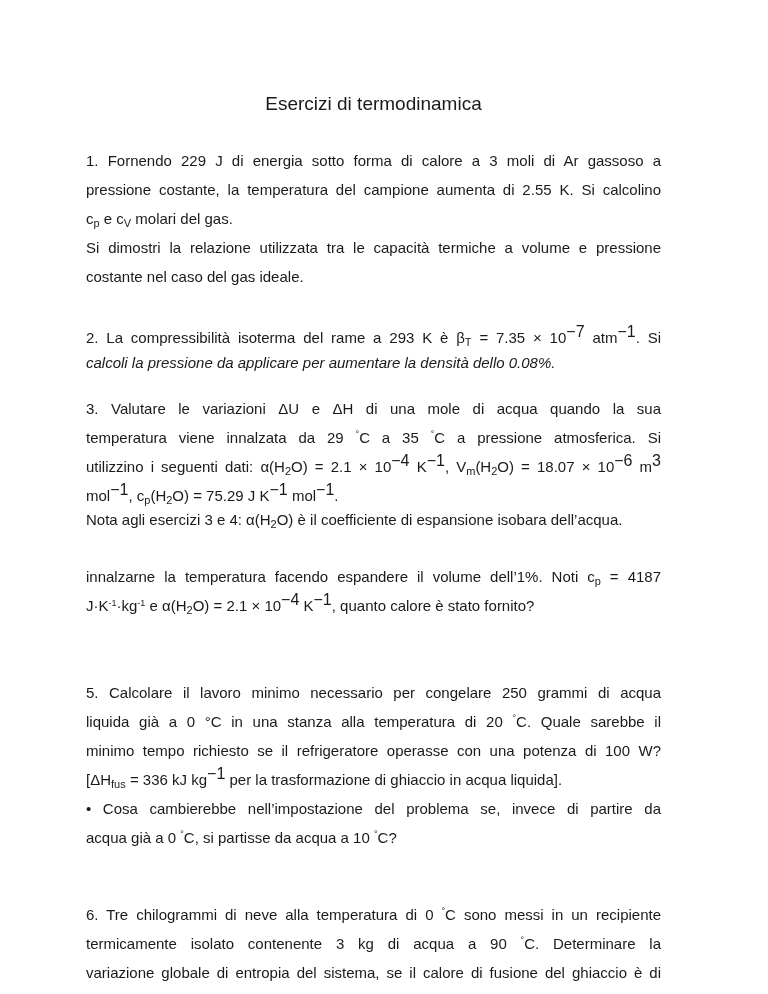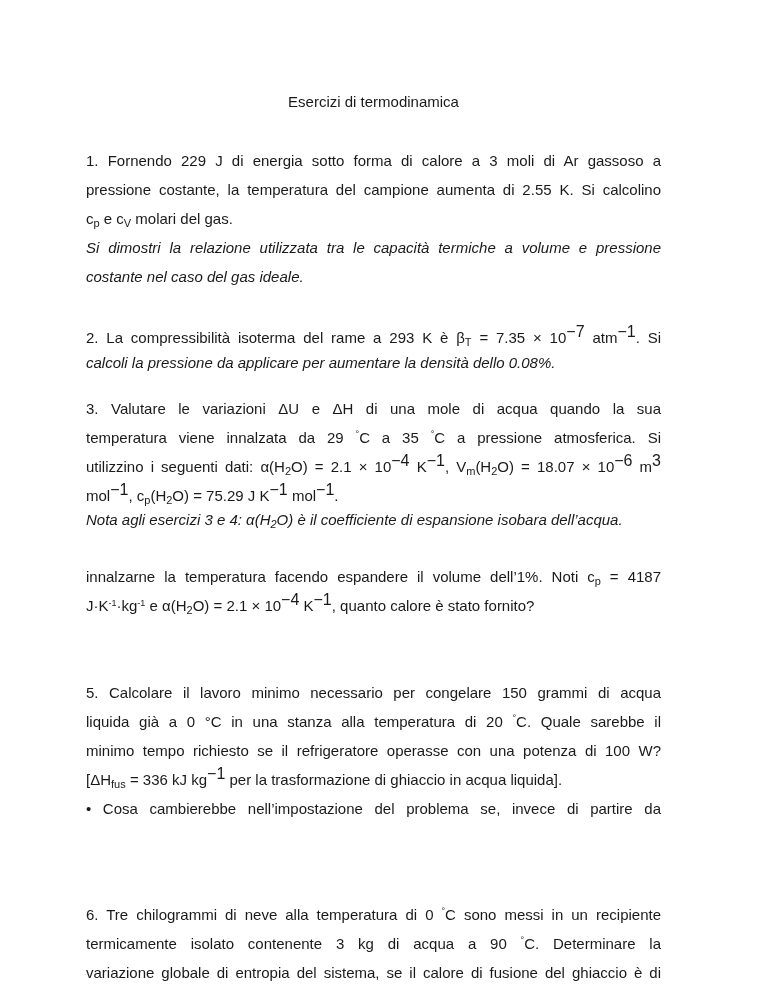--- a/index.html
+++ b/index.html
@@ -1,23 +1,23 @@
 <!DOCTYPE html>
 <html><head>
 <meta charset="utf-8">
 <style>
   html, body { margin: 0; padding: 0; background: #ffffff; }
   body { width: 768px; height: 994px; overflow: hidden; position: relative;
          font-family: "Liberation Sans", sans-serif; color: #1a1a1a; }
   .page { position: absolute; left: 86px; top: 0; width: 575px; }
   .title { position: absolute; left: 0; width: 100%; top: 93px; text-align: center;
-           font-size: 15px; }
+           font-size: 19px; }
   .para { position: absolute; left: 0; width: 575px; font-size: 15px; line-height: 29px;
           text-align: justify; }
-  .it { font-style: italic; }
+  .it { }
   sub { font-size: 11px; vertical-align: -3px; line-height: 0; }
   sup { font-size: 16px; vertical-align: 6px; line-height: 0; }
   sup.small { font-size: 9px; vertical-align: 5px; }
   sup.deg { font-size: 9px; vertical-align: 6px; }
   .line { display: block; text-align: justify; text-align-last: justify; white-space: nowrap; }
   .line.end { text-align-last: left; }
 </style>
 </head>
 <body>
 
@@ -45,25 +45,26 @@
     <span class="line end"><span>mol</span><sup>−1</sup><span>, c</span><sub>p</sub><span>(H</span><sub>2</sub><span>O) = 75.29 J K</span><sup>−1</sup><span> mol</span><sup>−1</sup><span>.</span></span>
     <span class="line end it" style="margin-top:-5px;"><span>Nota agli esercizi 3 e 4: α(H</span><sub>2</sub><span>O) è il coefficiente di espansione isobara dell’acqua.</span></span>
   </div>
 
   <div class="para" style="top:562px;">
     <span class="line"><span>innalzarne la temperatura facendo espandere il volume dell’1%. Noti c</span><sub>p</sub><span> = 4187</span></span>
     <span class="line end"><span>J·K</span><sup class="small">-1</sup><span>·kg</span><sup class="small">-1</sup><span> e α(H</span><sub>2</sub><span>O)  = 2.1 × 10</span><sup>−4</sup><span> K</span><sup>−1</sup><span>, quanto calore è stato fornito?</span></span>
   </div>
 
   <div class="para" style="top:678px;">
-    <span class="line">5. Calcolare il lavoro minimo necessario per congelare 150 grammi di acqua</span>
+    <span class="line">5. Calcolare il lavoro minimo necessario per congelare 250 grammi di acqua</span>
     <span class="line"><span>liquida già a 0 °C in una stanza alla temperatura di 20 </span><sup class="deg">°</sup><span>C. Quale sarebbe il</span></span>
     <span class="line">minimo tempo richiesto se il refrigeratore operasse con una potenza di 100 W?</span>
     <span class="line end"><span>[ΔH</span><sub>fus</sub><span> = 336 kJ kg</span><sup>−1</sup><span> per la trasformazione di ghiaccio in acqua liquida].</span></span>
     <span class="line">• Cosa cambierebbe nell’impostazione del problema se, invece di partire da</span>
+    <span class="line end"><span>acqua già a 0 </span><sup class="deg">°</sup><span>C, si partisse da acqua a 10 </span><sup class="deg">°</sup><span>C?</span></span>
   </div>
 
   <div class="para" style="top:900px;">
     <span class="line"><span>6. Tre chilogrammi di neve alla temperatura di 0 </span><sup class="deg">°</sup><span>C sono messi in un recipiente</span></span>
     <span class="line"><span>termicamente isolato contenente 3 kg di acqua a 90 </span><sup class="deg">°</sup><span>C. Determinare la</span></span>
     <span class="line">variazione globale di entropia del sistema, se il calore di fusione del ghiaccio è di</span>
     <span class="line end"><span>336 kJ/kg ed il calore specifico dell’acqua è di 4.2 kJ·K</span><sup class="small">-1</sup><span>·kg</span><sup class="small">-1</sup><span>.</span></span>
   </div>
 
 </div>

